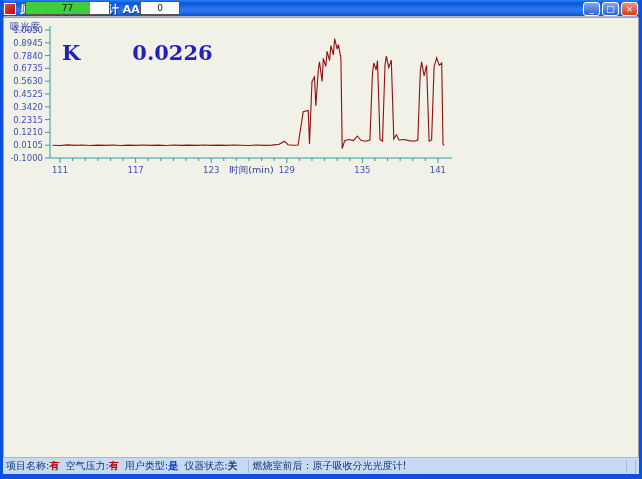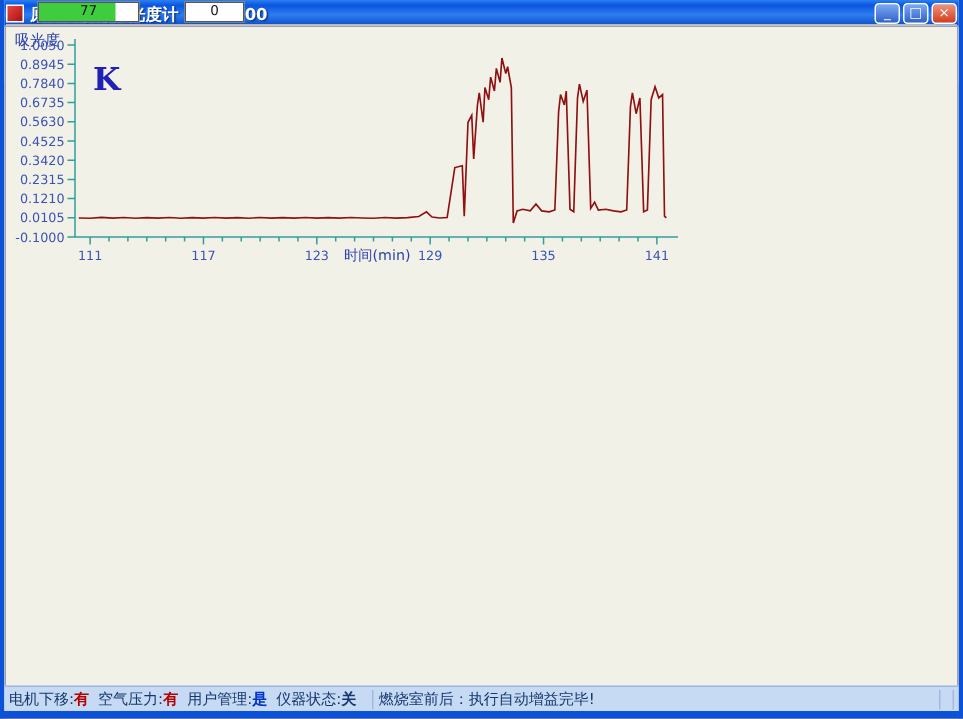--- a/index.html
+++ b/index.html
@@ -267,21 +267,21 @@
       <div class="flrow">
         <span class="lbl">乙炔流量：</span>
         <input class="txt fin" value="1.3" style="">
         <button class="btn">执行</button>
       </div>
     </div>
   </div>
 
   <div id="aa-row">
     <span style="width:22px;text-align:center;">AA</span>
-    <span class="meter" style="width:68px;">
+    <span class="meter" style="width:85px;">
       <span class="fill" id="aa-fill" style="width: 77%; background: rgb(63, 204, 63);"></span>
       <span class="mval">77</span>
     </span>
     <span style="width:30px;text-align:center;">BG</span>
     <span class="meter" style="width:40px;">
       <span class="mval">0</span>
     </span>
   </div>
 
   <div id="table-pane">
@@ -450,20 +450,21 @@
     <div class="tabstrip">
       <span class="tab active">吸收动态</span>
       <span class="tab">能量动态</span>
       <span class="tab">波长扫描</span>
       <span class="tab">历史记录</span>
     </div>
     <div id="dyn-body">
       <div id="dyn-ylabel">吸光度</div>
       <div id="dyn-reading">
         <span>K</span>
+        <span>0.0226</span>
       </div>
       <svg id="dynsvg" width="451" height="162" style="position:absolute;left:0;top:0;">
           <line x1="46" y1="8" x2="46" y2="140" stroke="#2E9E9E"></line>
           <line x1="46" y1="140" x2="448" y2="140" stroke="#2E9E9E"></line>
           <line x1="41" y1="12" x2="46" y2="12" stroke="#2E9E9E"></line>
           <text class="tick" x="39" y="15" text-anchor="end">1.0050</text>
           <line x1="41" y1="24.80000000000001" x2="46" y2="24.80000000000001" stroke="#2E9E9E"></line>
           <text class="tick" x="39" y="27.80000000000001" text-anchor="end">0.8945</text>
           <line x1="41" y1="37.599999999999994" x2="46" y2="37.599999999999994" stroke="#2E9E9E"></line>
           <text class="tick" x="39" y="40.599999999999994" text-anchor="end">0.7840</text>
@@ -526,23 +527,23 @@
       <div class="hscroll">
         <span class="harrow" style="left:0;">◀</span>
         <span class="hthumb" style="left:56px;width:12px;"></span>
         <span class="harrow" style="right:0;">▶</span>
       </div>
     </div>
   </div>
 
   <div id="statusbar">
     <span style="width:4px;"></span>
-    <span class="stat-item"><span>电机下移:</span><span class="sv stat-val" style="color: rgb(181, 0, 0);">有</span></span>
+    <span class="stat-item"><span>项目名称:</span><span class="sv stat-val" style="color: rgb(181, 0, 0);">有</span></span>
     <span class="stat-item"><span>空气压力:</span><span class="sv stat-val" style="color: rgb(181, 0, 0);">有</span></span>
-    <span class="stat-item"><span>用户管理:</span><span class="sv stat-val" style="color: rgb(0, 51, 204);">是</span></span>
+    <span class="stat-item"><span>用户类型:</span><span class="sv stat-val" style="color: rgb(0, 51, 204);">是</span></span>
     <span class="stat-item"><span>仪器状态:</span><span class="sv stat-val" style="color: rgb(22, 56, 110);">关</span></span>
     <span class="stat-sep"></span>
-    <span class="stat-item"><span>燃烧室前后：</span><span>执行自动增益完毕!</span></span>
+    <span class="stat-item"><span>燃烧室前后：</span><span>原子吸收分光光度计!</span></span>
     <span class="stat-sep" style="margin-left:auto;"></span>
     <span class="stat-sep"></span>
   </div>
 
 </div>
 
 </body></html>

